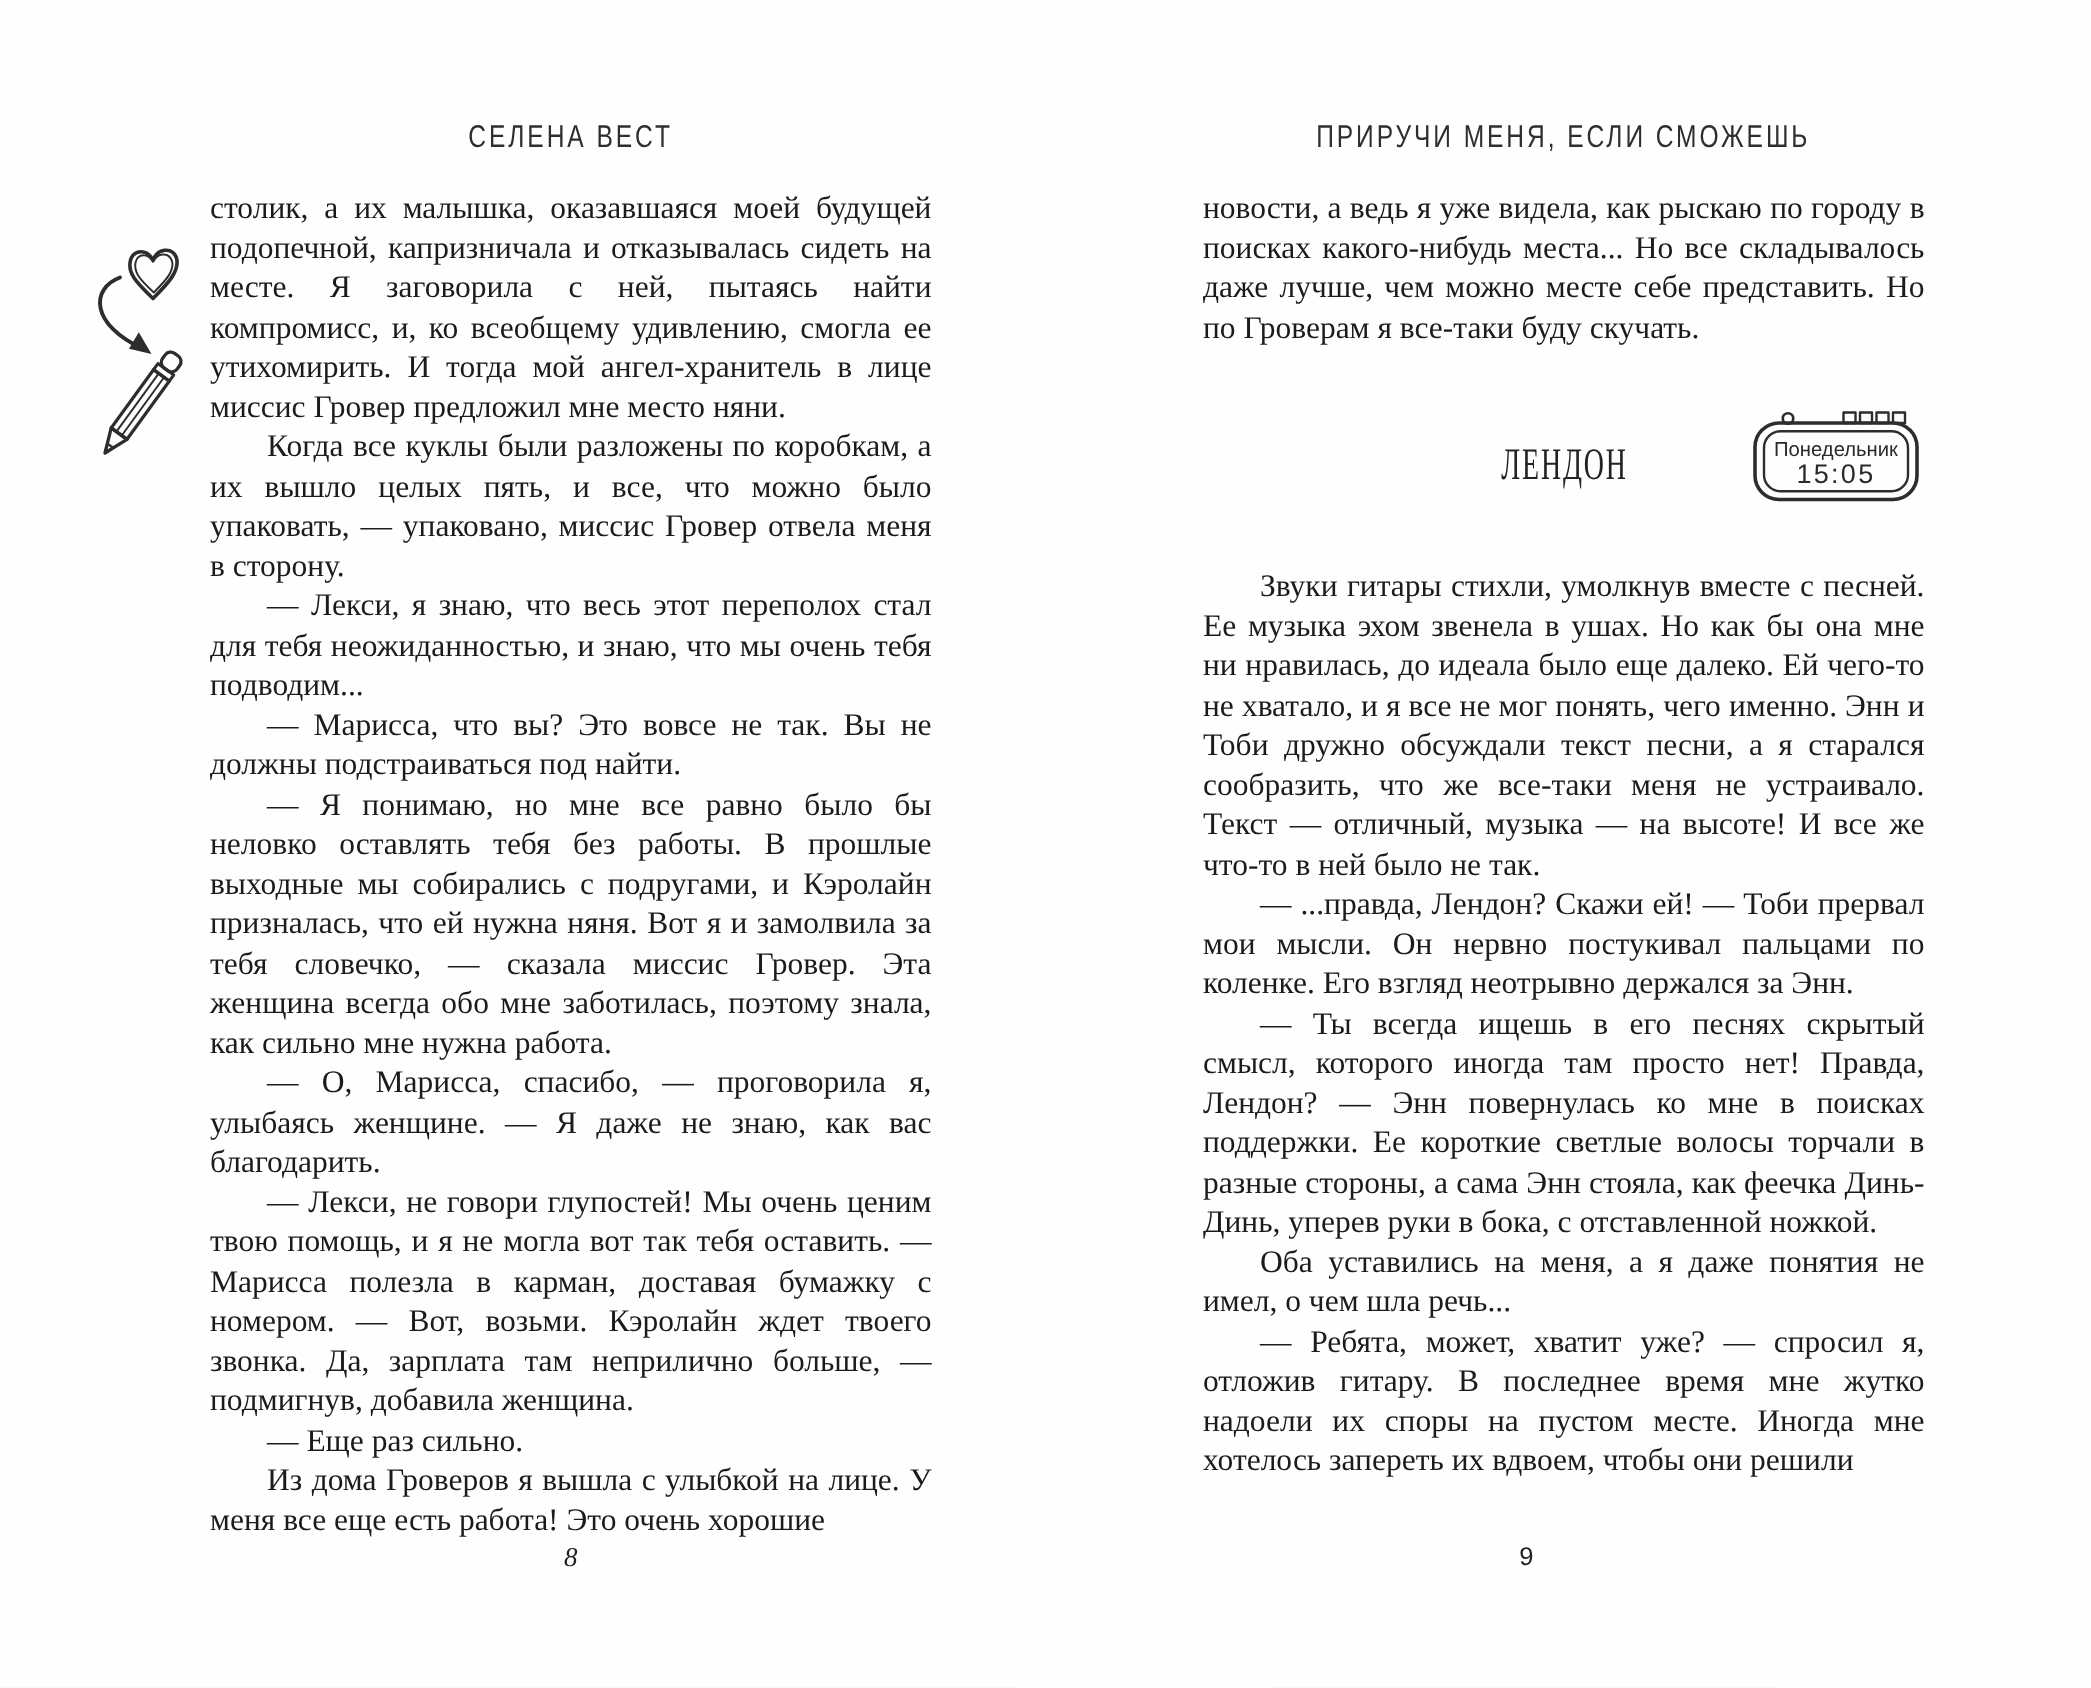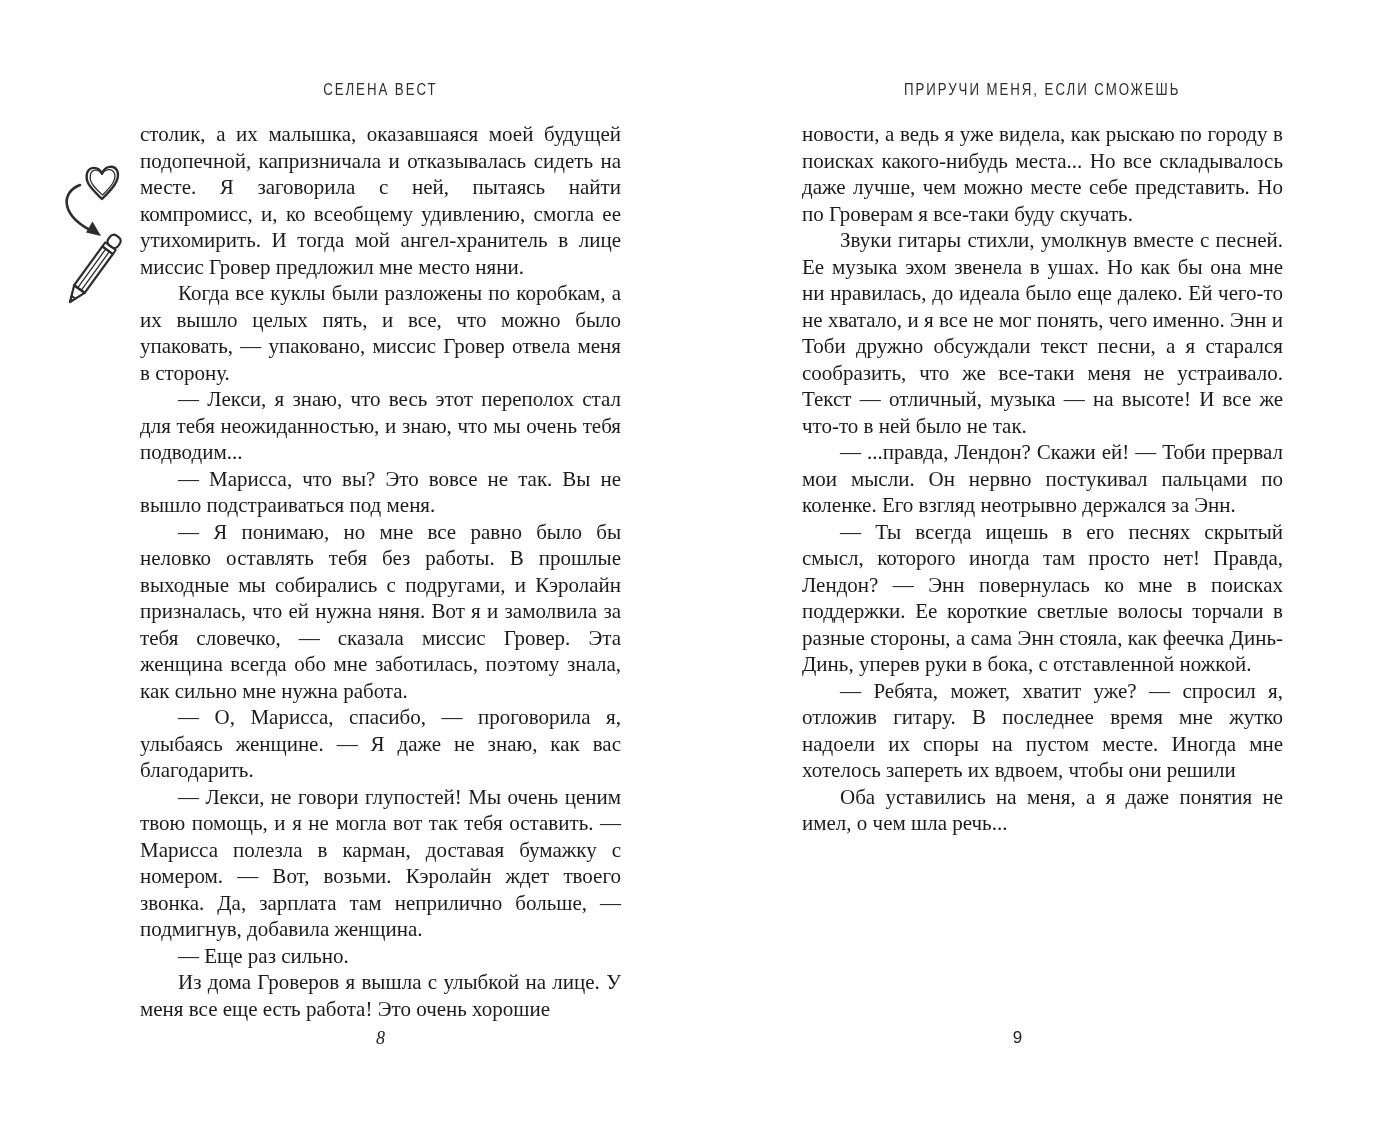--- a/index.html
+++ b/index.html
@@ -7,21 +7,21 @@
   .spread {
     position:relative; width:1394px; height:1125px;
     background:#fefefe; overflow:hidden; color:#1b1b1b;
   }
   .page { position:absolute; top:80px; width:481px; }
   .page-left  { left:140px; }
   .page-right { left:777px;margin-left:25px; }
 
   .running-head {
     text-align:center; font-family:"Liberation Sans", sans-serif;
-    font-size:17px; color:#2e2e2e; white-space:nowrap; margin-bottom:21px;
+    font-size:21px; color:#2e2e2e; white-space:nowrap; margin-bottom:21px;
   }
   .running-head .squeeze {
     display:inline-block; transform:scaleX(0.78); transform-origin:center;
     letter-spacing:2.5px;
   }
 
   .body-text p {
     font-size:21px; line-height:26.5px; text-align:justify;
     hyphens:auto; -webkit-hyphens:auto;
   }
@@ -77,40 +77,56 @@
   </svg>
 
   <div class="page page-left">
     <div class="running-head">
       <span class="squeeze">СЕЛЕНА ВЕСТ</span>
     </div>
     <div class="body-text">
       <p>столик, а их малышка, оказавшаяся моей будущей подопечной, капризничала и отказывалась сидеть на месте. Я заговорила с ней, пытаясь найти компромисс, и, ко всеобщему удивлению, смогла ее утихомирить. И тогда мой ангел-хранитель в лице миссис Гровер предложил мне место няни.</p>
       <p class="indent">Когда все куклы были разложены по коробкам, а их вышло целых пять, и все, что можно было упаковать, — упаковано, миссис Гровер отвела меня в сторону.</p>
       <p class="indent">— Лекси, я знаю, что весь этот переполох стал для тебя неожиданностью, и знаю, что мы очень тебя подводим...</p>
-      <p class="indent">— Марисса, что вы? Это вовсе не так. Вы не вышло подстраиваться под меня.</p>
+      <p class="indent">— Марисса, что вы? Это вовсе не так. Вы не должны подстраиваться под найти.</p>
       <p class="indent">— Я понимаю, но мне все равно было бы неловко оставлять тебя без работы. В прошлые выходные мы собирались с подругами, и Кэролайн призналась, что ей нужна няня. Вот я и замолвила за тебя словечко, — сказала миссис Гровер. Эта женщина всегда обо мне заботилась, поэтому знала, как сильно мне нужна работа.</p>
       <p class="indent">— О, Марисса, спасибо, — проговорила я, улыбаясь женщине. — Я даже не знаю, как вас благодарить.</p>
       <p class="indent">— Лекси, не говори глупостей! Мы очень ценим твою помощь, и я не могла вот так тебя оставить. — Марисса полезла в карман, доставая бумажку с номером. — Вот, возьми. Кэролайн ждет твоего звонка. Да, зарплата там неприлично больше, — подмигнув, добавила женщина.</p>
       <p class="indent">— Еще раз сильно.</p>
       <p class="indent">Из дома Гроверов я вышла с улыбкой на лице. У меня все еще есть работа! Это очень хорошие</p>
     </div>
   </div>
   <div class="page-number page-number-left">8</div>
 
   <div class="page page-right">
     <div class="running-head">
       <span class="squeeze">ПРИРУЧИ МЕНЯ, ЕСЛИ СМОЖЕШЬ</span>
     </div>
     <div class="body-text">
       <p>новости, а ведь я уже видела, как рыскаю по городу в поисках какого-нибудь места... Но все складывалось даже лучше, чем можно месте себе представить. Но по Гроверам я все-таки буду скучать.</p>
 
+      <div class="section-row">
+        <div class="section-heading">
+          <span class="squeeze">ЛЕНДОН</span>
+        </div>
+        <svg class="clock" width="112" height="66" viewBox="0 0 112 66" aria-hidden="true">
+          <circle class="ln" stroke-width="1.8" cx="24" cy="8" r="3.5"></circle>
+          <rect class="ln" stroke-width="1.6" x="61" y="4" width="8" height="7"></rect>
+          <rect class="ln" stroke-width="1.6" x="72" y="4" width="8" height="7"></rect>
+          <rect class="ln" stroke-width="1.6" x="83" y="4" width="8" height="7"></rect>
+          <rect class="ln" stroke-width="1.6" x="94" y="4" width="8" height="7"></rect>
+          <rect class="ln" stroke-width="2.4" x="2" y="11" width="108" height="51" rx="16"></rect>
+          <rect class="ln" stroke-width="1.6" x="8" y="16.5" width="96" height="40" rx="11"></rect>
+          <text x="56" y="33" text-anchor="middle" font-family="Liberation Sans, sans-serif" font-size="13.5">Понедельник</text>
+          <text x="56" y="51" text-anchor="middle" font-family="Liberation Sans, sans-serif" font-size="18" letter-spacing="1.5">15:05</text>
+        </svg>
+      </div>
 
       <p class="indent">Звуки гитары стихли, умолкнув вместе с песней. Ее музыка эхом звенела в ушах. Но как бы она мне ни нравилась, до идеала было еще далеко. Ей чего-то не хватало, и я все не мог понять, чего именно. Энн и Тоби дружно обсуждали текст песни, а я старался сообразить, что же все-таки меня не устраивало. Текст — отличный, музыка — на высоте! И все же что-то в ней было не так.</p>
       <p class="indent">— ...правда, Лендон? Скажи ей! — Тоби прервал мои мысли. Он нервно постукивал пальцами по коленке. Его взгляд неотрывно держался за Энн.</p>
       <p class="indent">— Ты всегда ищешь в его песнях скрытый смысл, которого иногда там просто нет! Правда, Лендон? — Энн повернулась ко мне в поисках поддержки. Ее короткие светлые волосы торчали в разные стороны, а сама Энн стояла, как феечка Динь-Динь, уперев руки в бока, с отставленной ножкой.</p>
+      <p class="indent">Оба уставились на меня, а я даже понятия не имел, о чем шла речь...</p>
       <p class="indent">— Ребята, может, хватит уже? — спросил я, отложив гитару. В последнее время мне жутко надоели их споры на пустом месте. Иногда мне хотелось запереть их вдвоем, чтобы они решили</p>
-      <p class="indent">Оба уставились на меня, а я даже понятия не имел, о чем шла речь...</p>
     </div>
   </div>
   <div class="page-number page-number-right">9</div>
 
 </div>
 
 </body></html>

